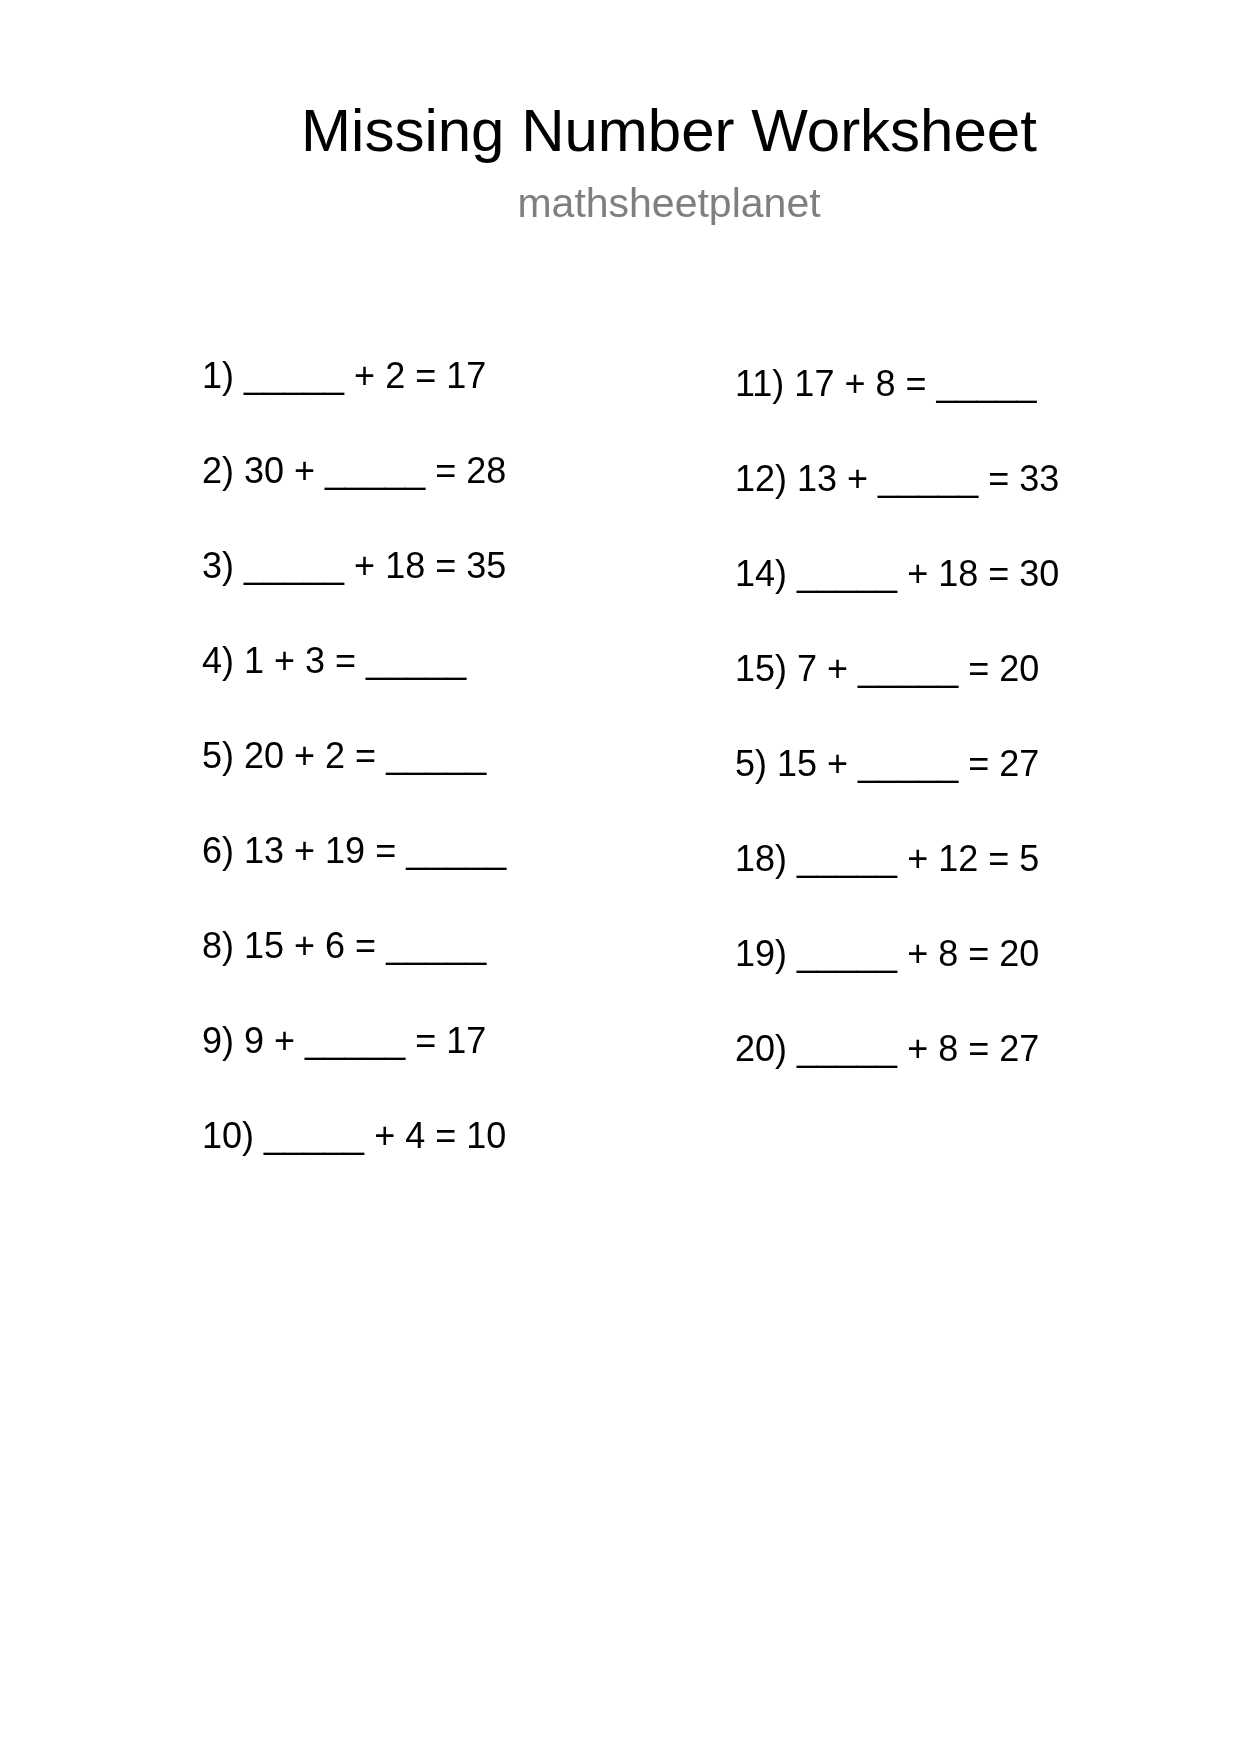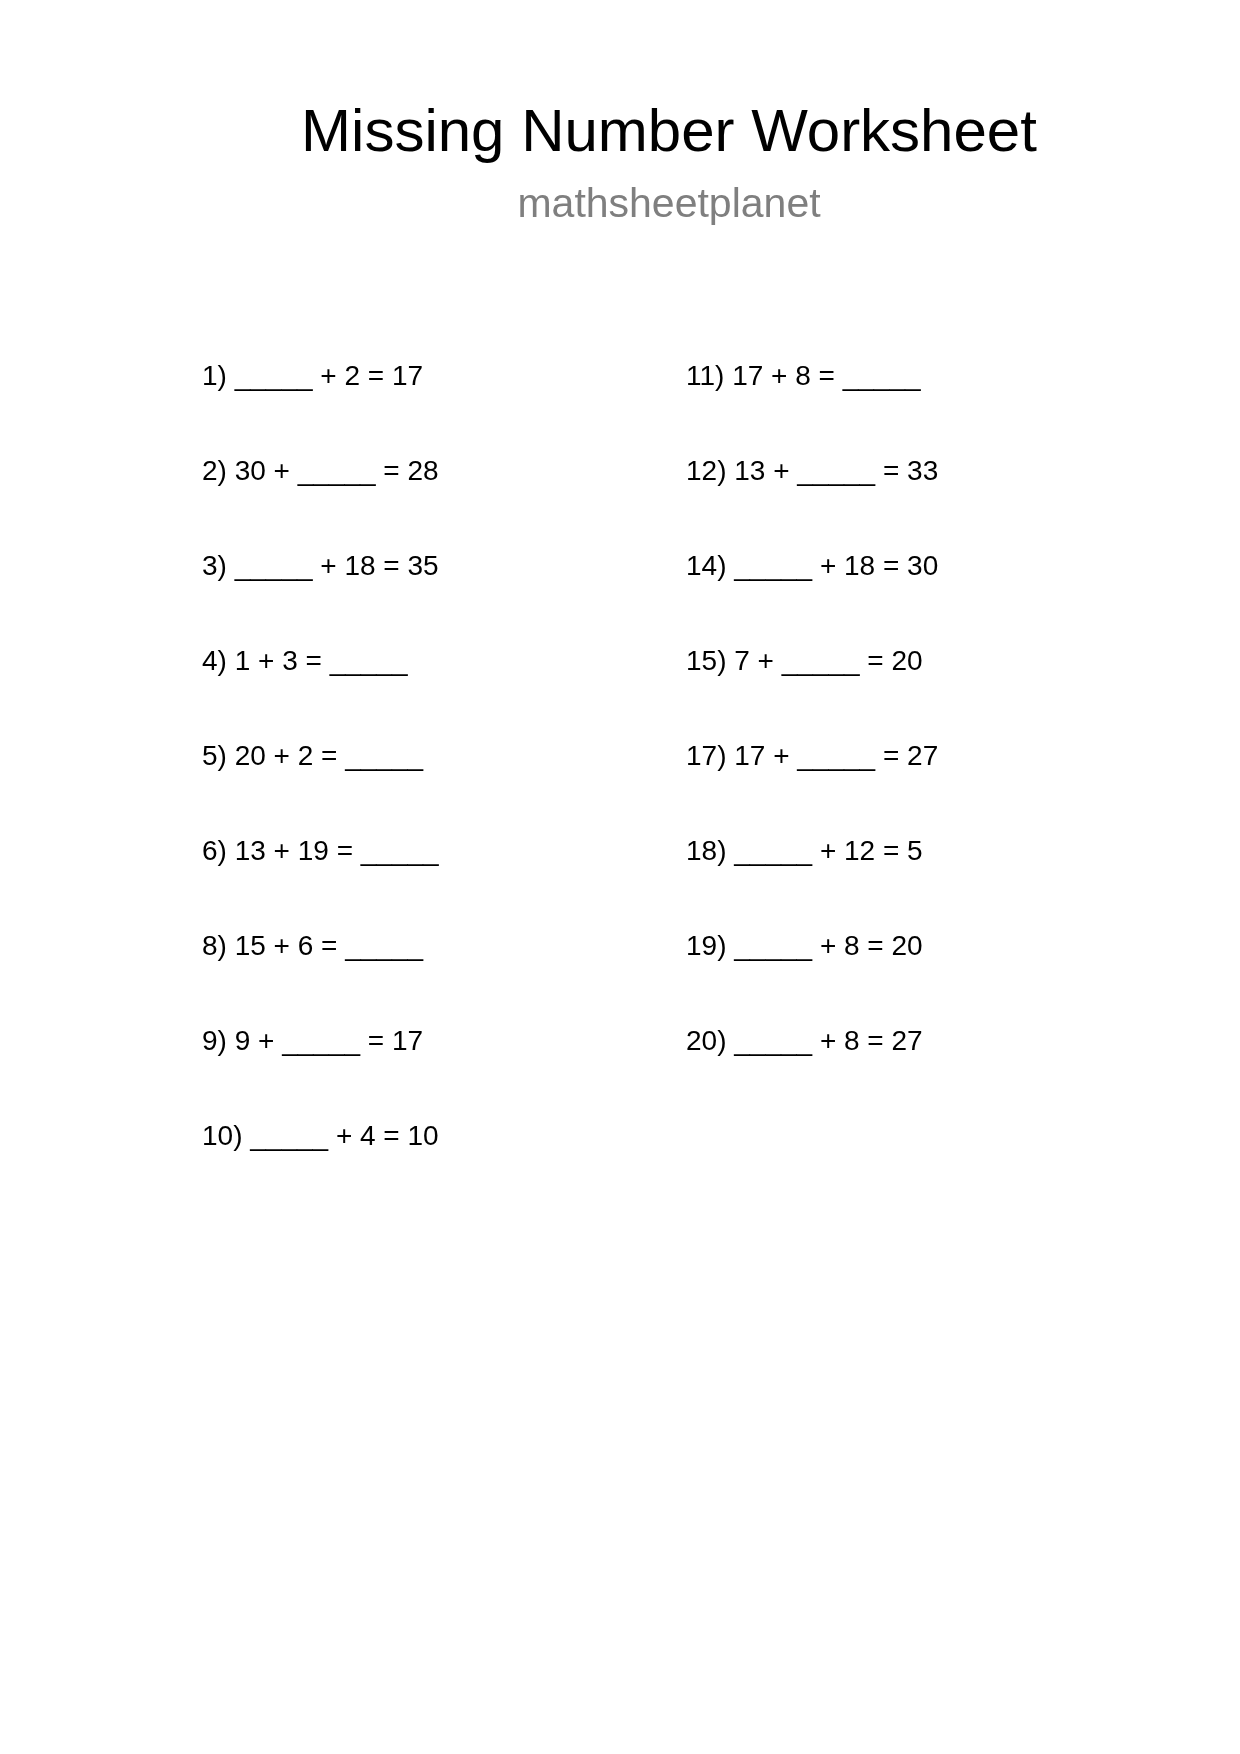--- a/index.html
+++ b/index.html
@@ -35,24 +35,24 @@
       font-size: 41px;
       line-height: 50px;
       white-space: nowrap;
       color: #7f7f7f;
     }
     .column {
       position: absolute;
       top: 352px;
     }
     .column.left { left: 202px; }
-    .column.right { left: 686px; }
+    .column.right { left: 735px; margin-top: 8px; }
     .problem {
       height: 95px;
-      font-size: 28px;
+      font-size: 36px;
       line-height: 48px;
       white-space: pre;
       color: #000000;
     }
   </style>
 </head>
 <body>
 
 <div class="title">Missing Number Worksheet</div>
 <div class="subtitle">mathsheetplanet</div>
@@ -67,17 +67,17 @@
   <div class="problem">8) 15 + 6 = _____</div>
   <div class="problem">9) 9 + _____ = 17</div>
   <div class="problem">10) _____ + 4 = 10</div>
 </div>
 
 <div class="column right">
   <div class="problem">11) 17 + 8 = _____</div>
   <div class="problem">12) 13 + _____ = 33</div>
   <div class="problem">14) _____ + 18 = 30</div>
   <div class="problem">15) 7 + _____ = 20</div>
-  <div class="problem">17) 17 + _____ = 27</div>
+  <div class="problem">5) 15 + _____ = 27</div>
   <div class="problem">18) _____ + 12 = 5</div>
   <div class="problem">19) _____ + 8 = 20</div>
   <div class="problem">20) _____ + 8 = 27</div>
 </div>
 
 </body></html>

